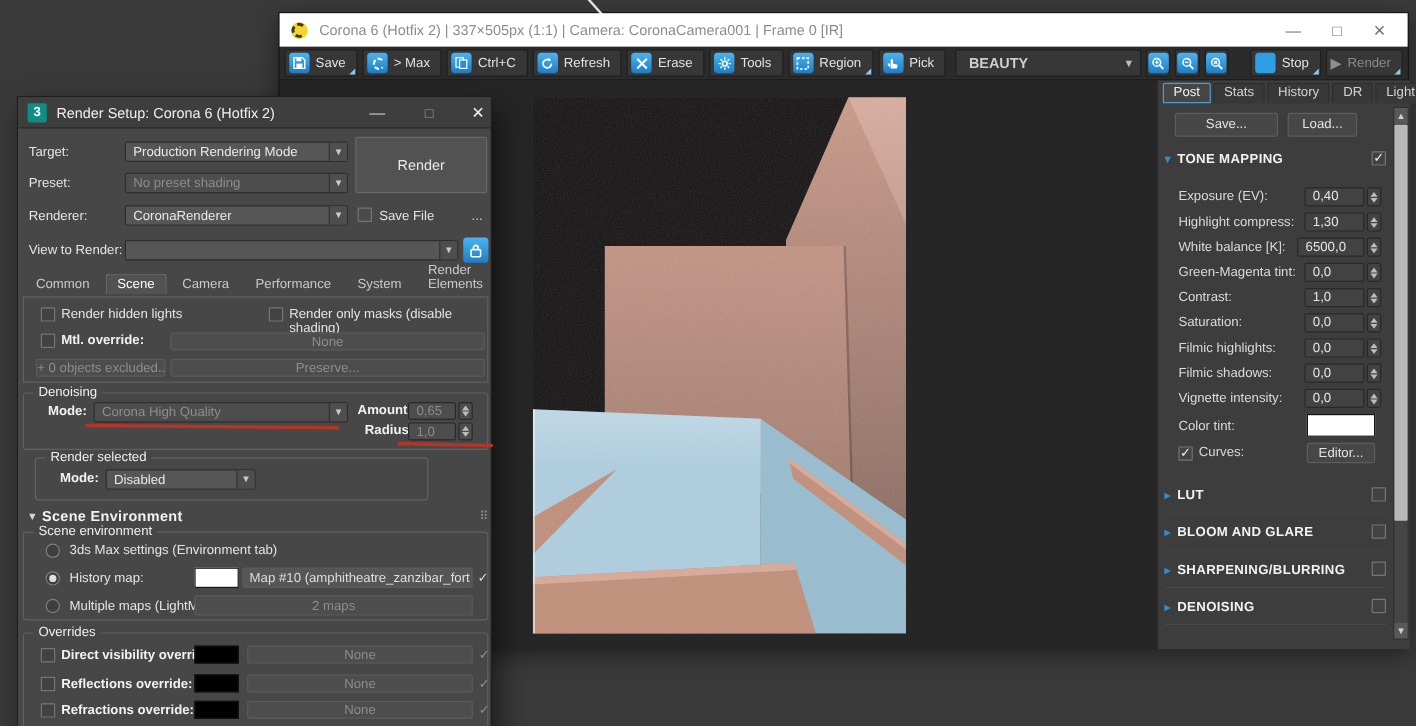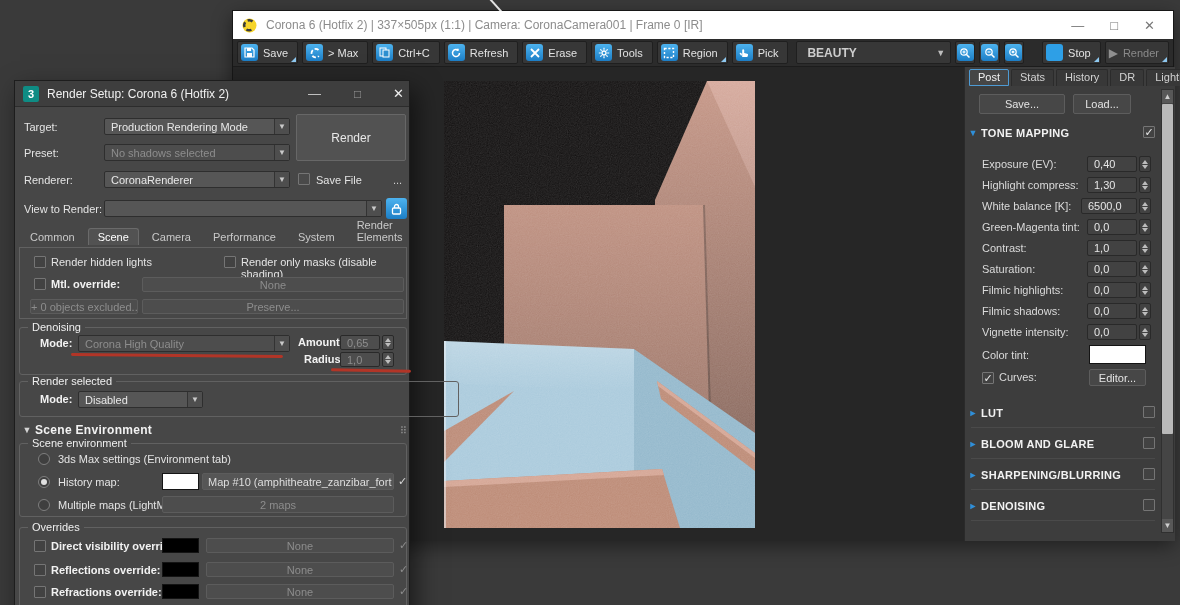--- a/index.html
+++ b/index.html
@@ -352,21 +352,21 @@
 
     <span class="rlabel" style="left:9px;top:40px;">Target:</span>
     <div class="dd" style="left:89px;top:37px;width:186px;">
       <span class="val">Production Rendering Mode</span>
       <span class="arr">▼</span>
     </div>
     <div class="bigbtn" style="left:281px;top:33px;width:110px;height:47px;line-height:47px;">Render</div>
 
     <span class="rlabel" style="left:9px;top:66px;">Preset:</span>
     <div class="dd off" style="left:89px;top:63px;width:186px;">
-      <span class="val">No shadows selected</span>
+      <span class="val">No preset shading</span>
       <span class="arr">▼</span>
     </div>
 
     <span class="rlabel" style="left:9px;top:93px;">Renderer:</span>
     <div class="dd" style="left:89px;top:90px;width:186px;justify-content:flex-end;">
       <span class="val">CoronaRenderer</span>
       <span class="arr">▼</span>
     </div>
     <div class="cb" style="left:283px;top:92px;background:#4a4a4a;"></div>
     <span class="rlabel" style="left:301px;top:93px;">Save File</span>
@@ -415,21 +415,21 @@
       <span class="rlabel boldlbl" style="left:278px;top:8px;">Amount:</span>
       <div class="nfield" style="left:320px;top:7px;width:40px;height:15px;background:#4d4d4d;color:#8d8d8d;">0,65</div>
       <div class="spin" style="left:362px;top:7px;height:15px;background:#4d4d4d;"></div>
       <span class="rlabel boldlbl" style="left:284px;top:25px;">Radius:</span>
       <div class="nfield" style="left:320px;top:24px;width:40px;height:15px;background:#4d4d4d;color:#8d8d8d;">1,0</div>
       <div class="spin" style="left:362px;top:24px;height:15px;background:#4d4d4d;"></div>
     </div>
     <div class="redline" style="left:56px;top:273px;width:212px;transform:rotate(0.5deg);"></div>
     <div class="redline" style="left:316px;top:288px;width:80px;transform:rotate(1.2deg);"></div>
 
-    <div class="grp" style="left:4px;top:300px;width:440px;height:36px;">
+    <div class="grp" style="left:14px;top:300px;width:328px;height:36px;">
       <span class="legend">Render selected</span>
       <span class="rlabel boldlbl" style="left:20px;top:11px;">Mode:</span>
       <div class="dd" style="left:58px;top:9px;width:125px;position:absolute;">
         <span class="val">Disabled</span>
         <span class="arr">▼</span>
       </div>
     </div>
 
     <div class="sect" style="left:4px;top:341px;width:388px;position:absolute;">
       <span class="tri" style="color:#d4d4d4;">▼</span>

